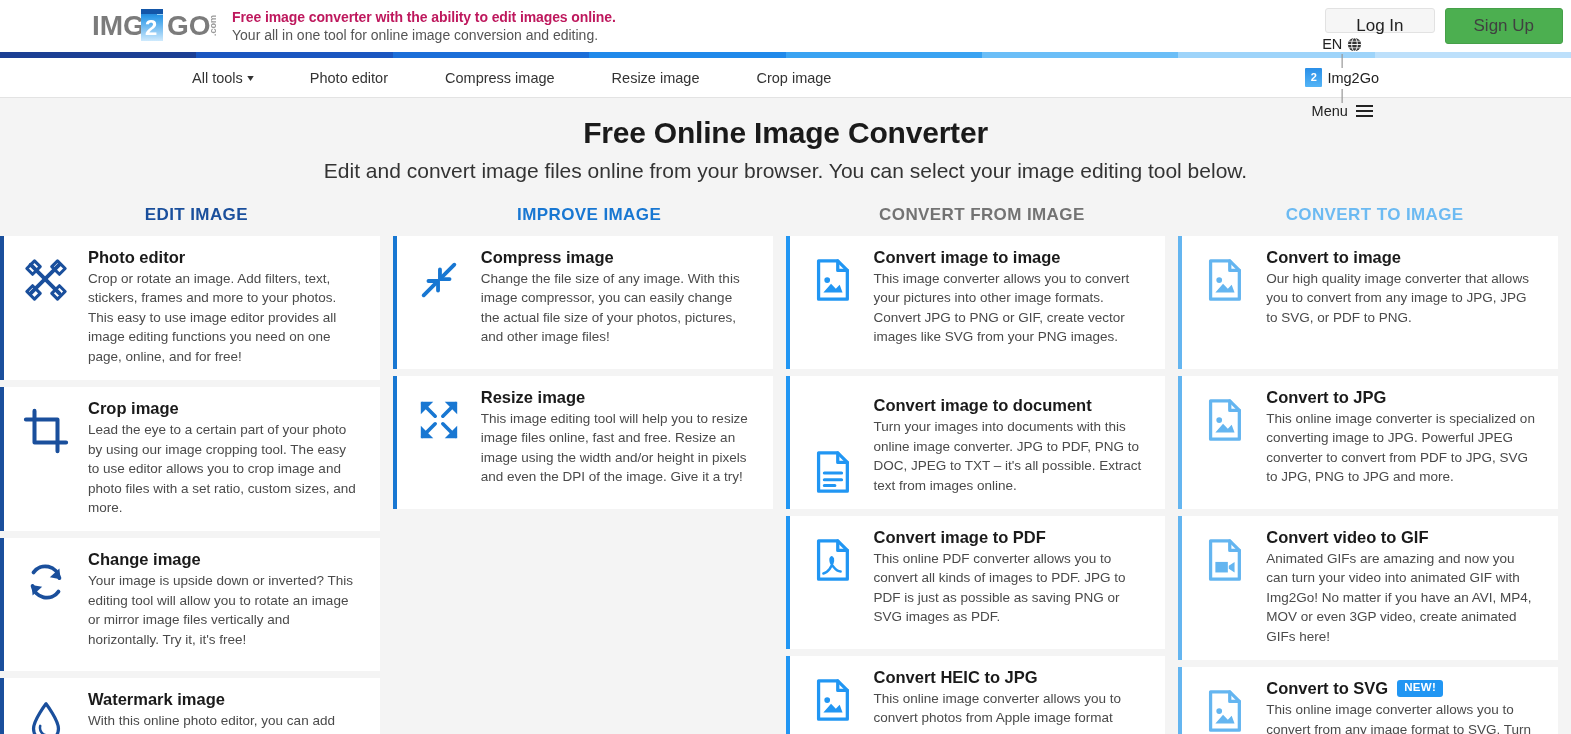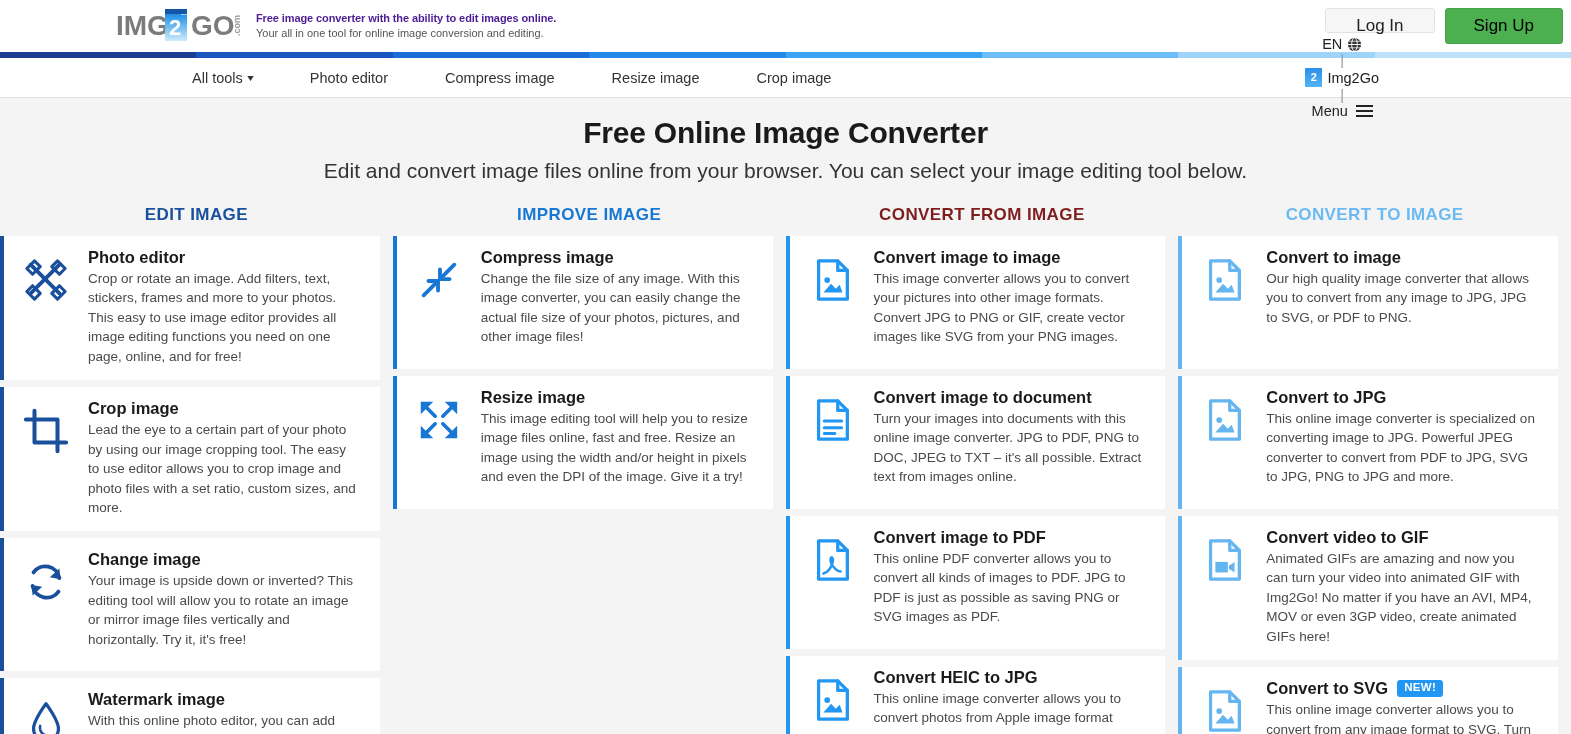--- a/index.html
+++ b/index.html
@@ -14,38 +14,38 @@
   .top-header {
     height: 52px;
     background: #ffffff;
     display: flex;
     align-items: center;
     position: relative;
   }
   .logo-wrap {
     display: flex;
     align-items: center;
-    margin-left: 116px;
+    margin-left: 92px;
     height: 40px;
   }
   .logo-svg { display: block; }
   .tagline {
     margin-left: 12px;
     line-height: 1.25;
     padding-top: 1px;
   }
   .tagline-main {
-    font-size: 11px;
+    font-size: 14px;
     font-weight: bold;
-    color: #4c1d95;
+    color: #be185d;
     letter-spacing: -0.1px;
     display: block;
   }
   .tagline-sub {
-    font-size: 11px;
+    font-size: 14px;
     color: #555555;
     display: block;
     margin-top: 1px;
   }
   .auth-btns {
     position: absolute;
     right: 8px;
     top: 8px;
     display: flex;
     gap: 10px;
@@ -58,21 +58,21 @@
     padding: 0 30px;
     height: 25px;
     line-height: 34px;
     border-radius: 3px;
     cursor: pointer;
     font-family: "Liberation Sans", sans-serif;
   }
   .btn-signup {
     background: #4caf50;
     border: 1px solid #46a049;
-    color: #000000;
+    color: #404040;
     font-size: 17px;
     padding: 0 28px;
     height: 36px;
     line-height: 34px;
     border-radius: 3px;
     cursor: pointer;
     font-family: "Liberation Sans", sans-serif;
   }
 
   
@@ -338,21 +338,21 @@
 
 <div class="hero">
   <h1>Free Online Image Converter</h1>
   <p>Edit and convert image files online from your browser. You can select your image editing tool below.</p>
 </div>
 
 <div class="cols-area">
   <div class="col-heads" id="colheads">
       <div class="col-head" style="color: rgb(26, 79, 156);">EDIT IMAGE</div>
       <div class="col-head" style="color: rgb(24, 119, 210);">IMPROVE IMAGE</div>
-      <div class="col-head" style="color: #7f1d1d;">CONVERT FROM IMAGE</div>
+      <div class="col-head" style="color: #737373;">CONVERT FROM IMAGE</div>
       <div class="col-head" style="color: rgb(108, 186, 242);">CONVERT TO IMAGE</div>
     </div>
   <div class="cols" id="cols">
       <div class="col">
         <div class="card" style="border-left-color: rgb(26, 79, 156);">
           <div class="card-icon">
             <svg width="46" height="46" viewBox="0 0 48 48" fill="none" stroke="#1a4f9c" stroke-width="3.4" stroke-linecap="round" stroke-linejoin="round">
               <path d="M8 8 L38 38" stroke="#1a4f9c" stroke-width="4"></path>
               <path d="M38 8 L8 38" stroke="#1a4f9c" stroke-width="4"></path>
               <path d="M4 12 L12 4 L18 10 L10 18 Z" stroke="#1a4f9c" stroke-width="3.2" fill="none"></path>
@@ -420,21 +420,21 @@
               <path d="M40 8 L27 21" stroke="#1877d2" stroke-width="4"></path>
               <path d="M25 13 L25 23 L35 23" stroke="#1877d2" stroke-width="4" fill="none"></path>
               <path d="M8 40 L21 27" stroke="#1877d2" stroke-width="4"></path>
               <path d="M23 35 L23 25 L13 25" stroke="#1877d2" stroke-width="4" fill="none"></path>
             </svg>
           </div>
           <div class="card-body">
             <div class="card-title">
               <span>Compress image</span>
             </div>
-            <div class="card-desc">Change the file size of any image. With this image converter, you can easily change the actual file size of your photos, pictures, and other image files!</div>
+            <div class="card-desc">Change the file size of any image. With this image compressor, you can easily change the actual file size of your photos, pictures, and other image files!</div>
           </div>
         </div>
         <div class="card" style="border-left-color: rgb(24, 119, 210);">
           <div class="card-icon">
             <svg width="46" height="46" viewBox="0 0 48 48" fill="none" stroke="#1877d2" stroke-width="3.4" stroke-linecap="round" stroke-linejoin="round">
               <path d="M7 7 L20 20 M41 7 L28 20 M7 41 L20 28 M41 41 L28 28" stroke="#1877d2" stroke-width="3.8"></path>
               <path d="M5 5 L18 5 L5 18 Z" fill="#1877d2" stroke="none"></path>
               <path d="M43 5 L30 5 L43 18 Z" fill="#1877d2" stroke="none"></path>
               <path d="M5 43 L18 43 L5 30 Z" fill="#1877d2" stroke="none"></path>
               <path d="M43 43 L30 43 L43 30 Z" fill="#1877d2" stroke="none"></path>
@@ -458,21 +458,21 @@
               <path d="M15 37 L23 28 L28 33 L32 29 L35 37 Z" fill="#2196f3" stroke="none"></path>
             </svg>
           </div>
           <div class="card-body">
             <div class="card-title">
               <span>Convert image to image</span>
             </div>
             <div class="card-desc">This image converter allows you to convert your pictures into other image formats. Convert JPG to PNG or GIF, create vector images like SVG from your PNG images.</div>
           </div>
         </div>
-        <div class="card" style="border-left-color: rgb(33, 150, 243);">
+        <div class="card" style="border-left-color: rgb(33, 150, 243); align-items: flex-end;">
           <div class="card-icon">
             <svg width="46" height="46" viewBox="0 0 48 48" fill="none" stroke="#2196f3" stroke-width="3.4" stroke-linecap="round" stroke-linejoin="round">
               <path d="M10 4 L30 4 L40 14 L40 44 L10 44 Z" stroke="#2196f3" stroke-width="3.4" fill="none"></path>
               <path d="M30 4 L30 14 L40 14" stroke="#2196f3" stroke-width="3.4" fill="none"></path>
               <path d="M16 25 L34 25 M16 32 L34 32 M16 38 L27 38" stroke="#2196f3" stroke-width="3.2"></path>
             </svg>
           </div>
           <div class="card-body">
             <div class="card-title">
               <span>Convert image to document</span>

